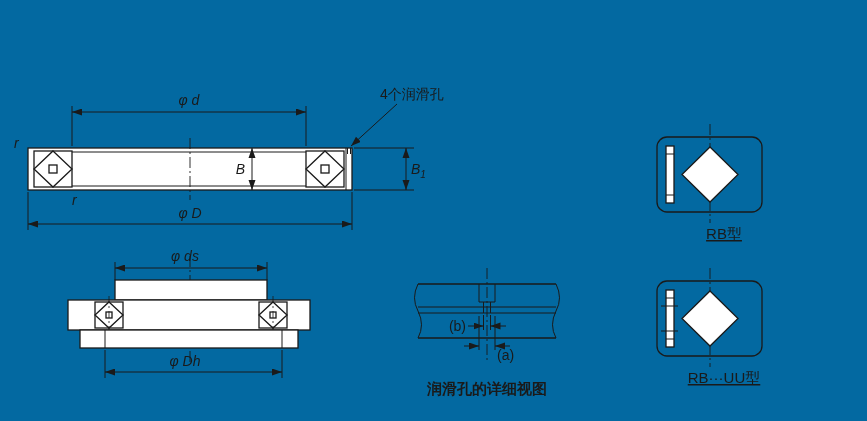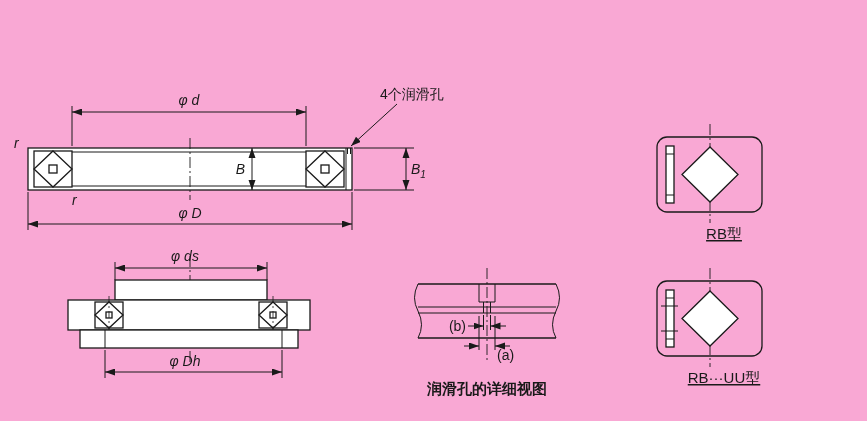--- a/index.html
+++ b/index.html
@@ -1,17 +1,17 @@
 <!DOCTYPE html>
 <html><head>
 <meta charset="utf-8">
 <style>
   html,body{margin:0;padding:0;background:#fff;}
   .stage{
-    position:relative;width:867px;height:421px;background:#f9a8d4;overflow:hidden;
+    position:relative;width:867px;height:421px;background:#0369a1;overflow:hidden;
     font-family:"Liberation Sans","DejaVu Sans",sans-serif;
   }
   svg{display:block;}
   svg text{fill:#1a1a1a;}
   .dim{font-size:14px;font-style:italic;}
   .note{font-size:14px;}
   .cap{font-size:15px;font-weight:bold;}
   .typecap{font-size:15px;text-decoration:underline;}
   .sub{font-size:10px;font-style:italic;}
   .outline{stroke:#1a1a1a;stroke-width:1.3;fill:none;}

